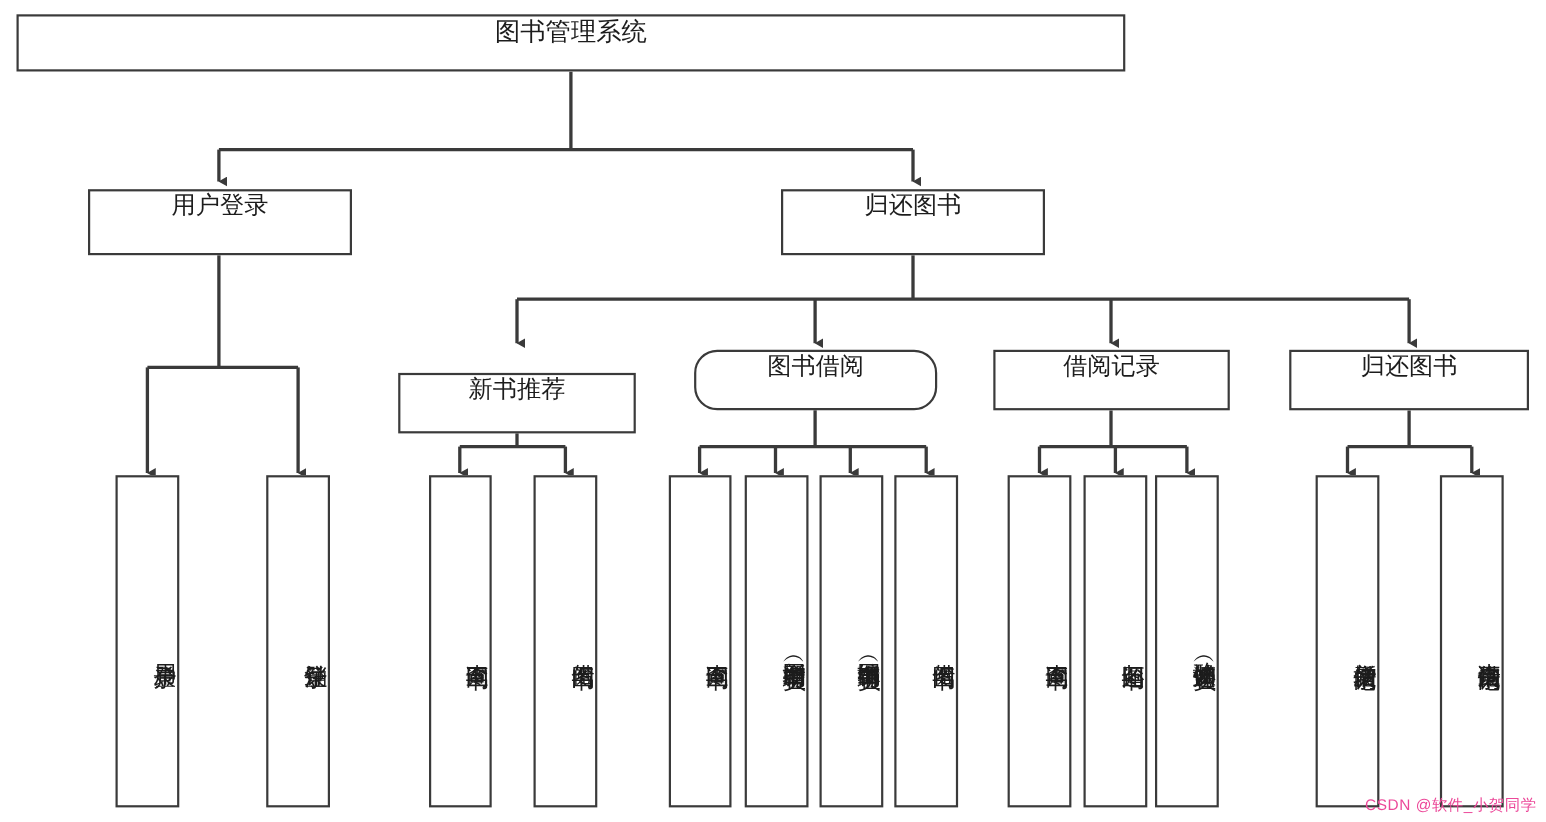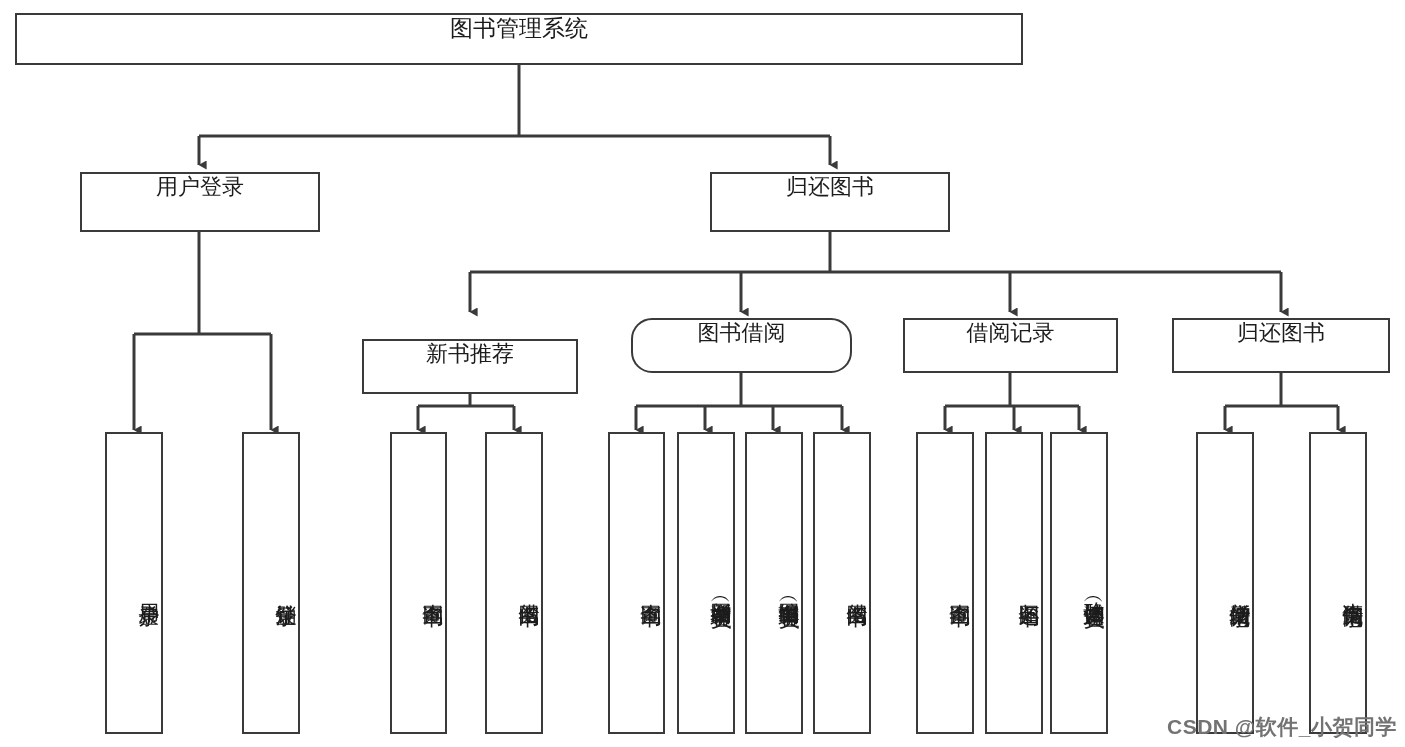--- a/index.html
+++ b/index.html
@@ -52,25 +52,24 @@
   .node.leaf .lbl {
     writing-mode: vertical-rl;
     text-orientation: upright;
     white-space: normal;
     display: block;
   }
   .watermark {
     position: absolute;
     right: 8px;
     bottom: 6px;
-    font-size: 21px;
-    color: #737373;
+    font-size: 14px;
+    color: #ec4899;
     letter-spacing: 0.5px;
     white-space: nowrap;
-    font-weight: bold;
   }
 </style>
 </head>
 <body>
 
 <div id="canvas">
 
   <svg class="wires" viewBox="0 0 1405 747">
     <defs>
       <marker id="arrow" markerWidth="10" markerHeight="10" refX="4.5" refY="7.6" orient="auto" markerUnits="userSpaceOnUse">

